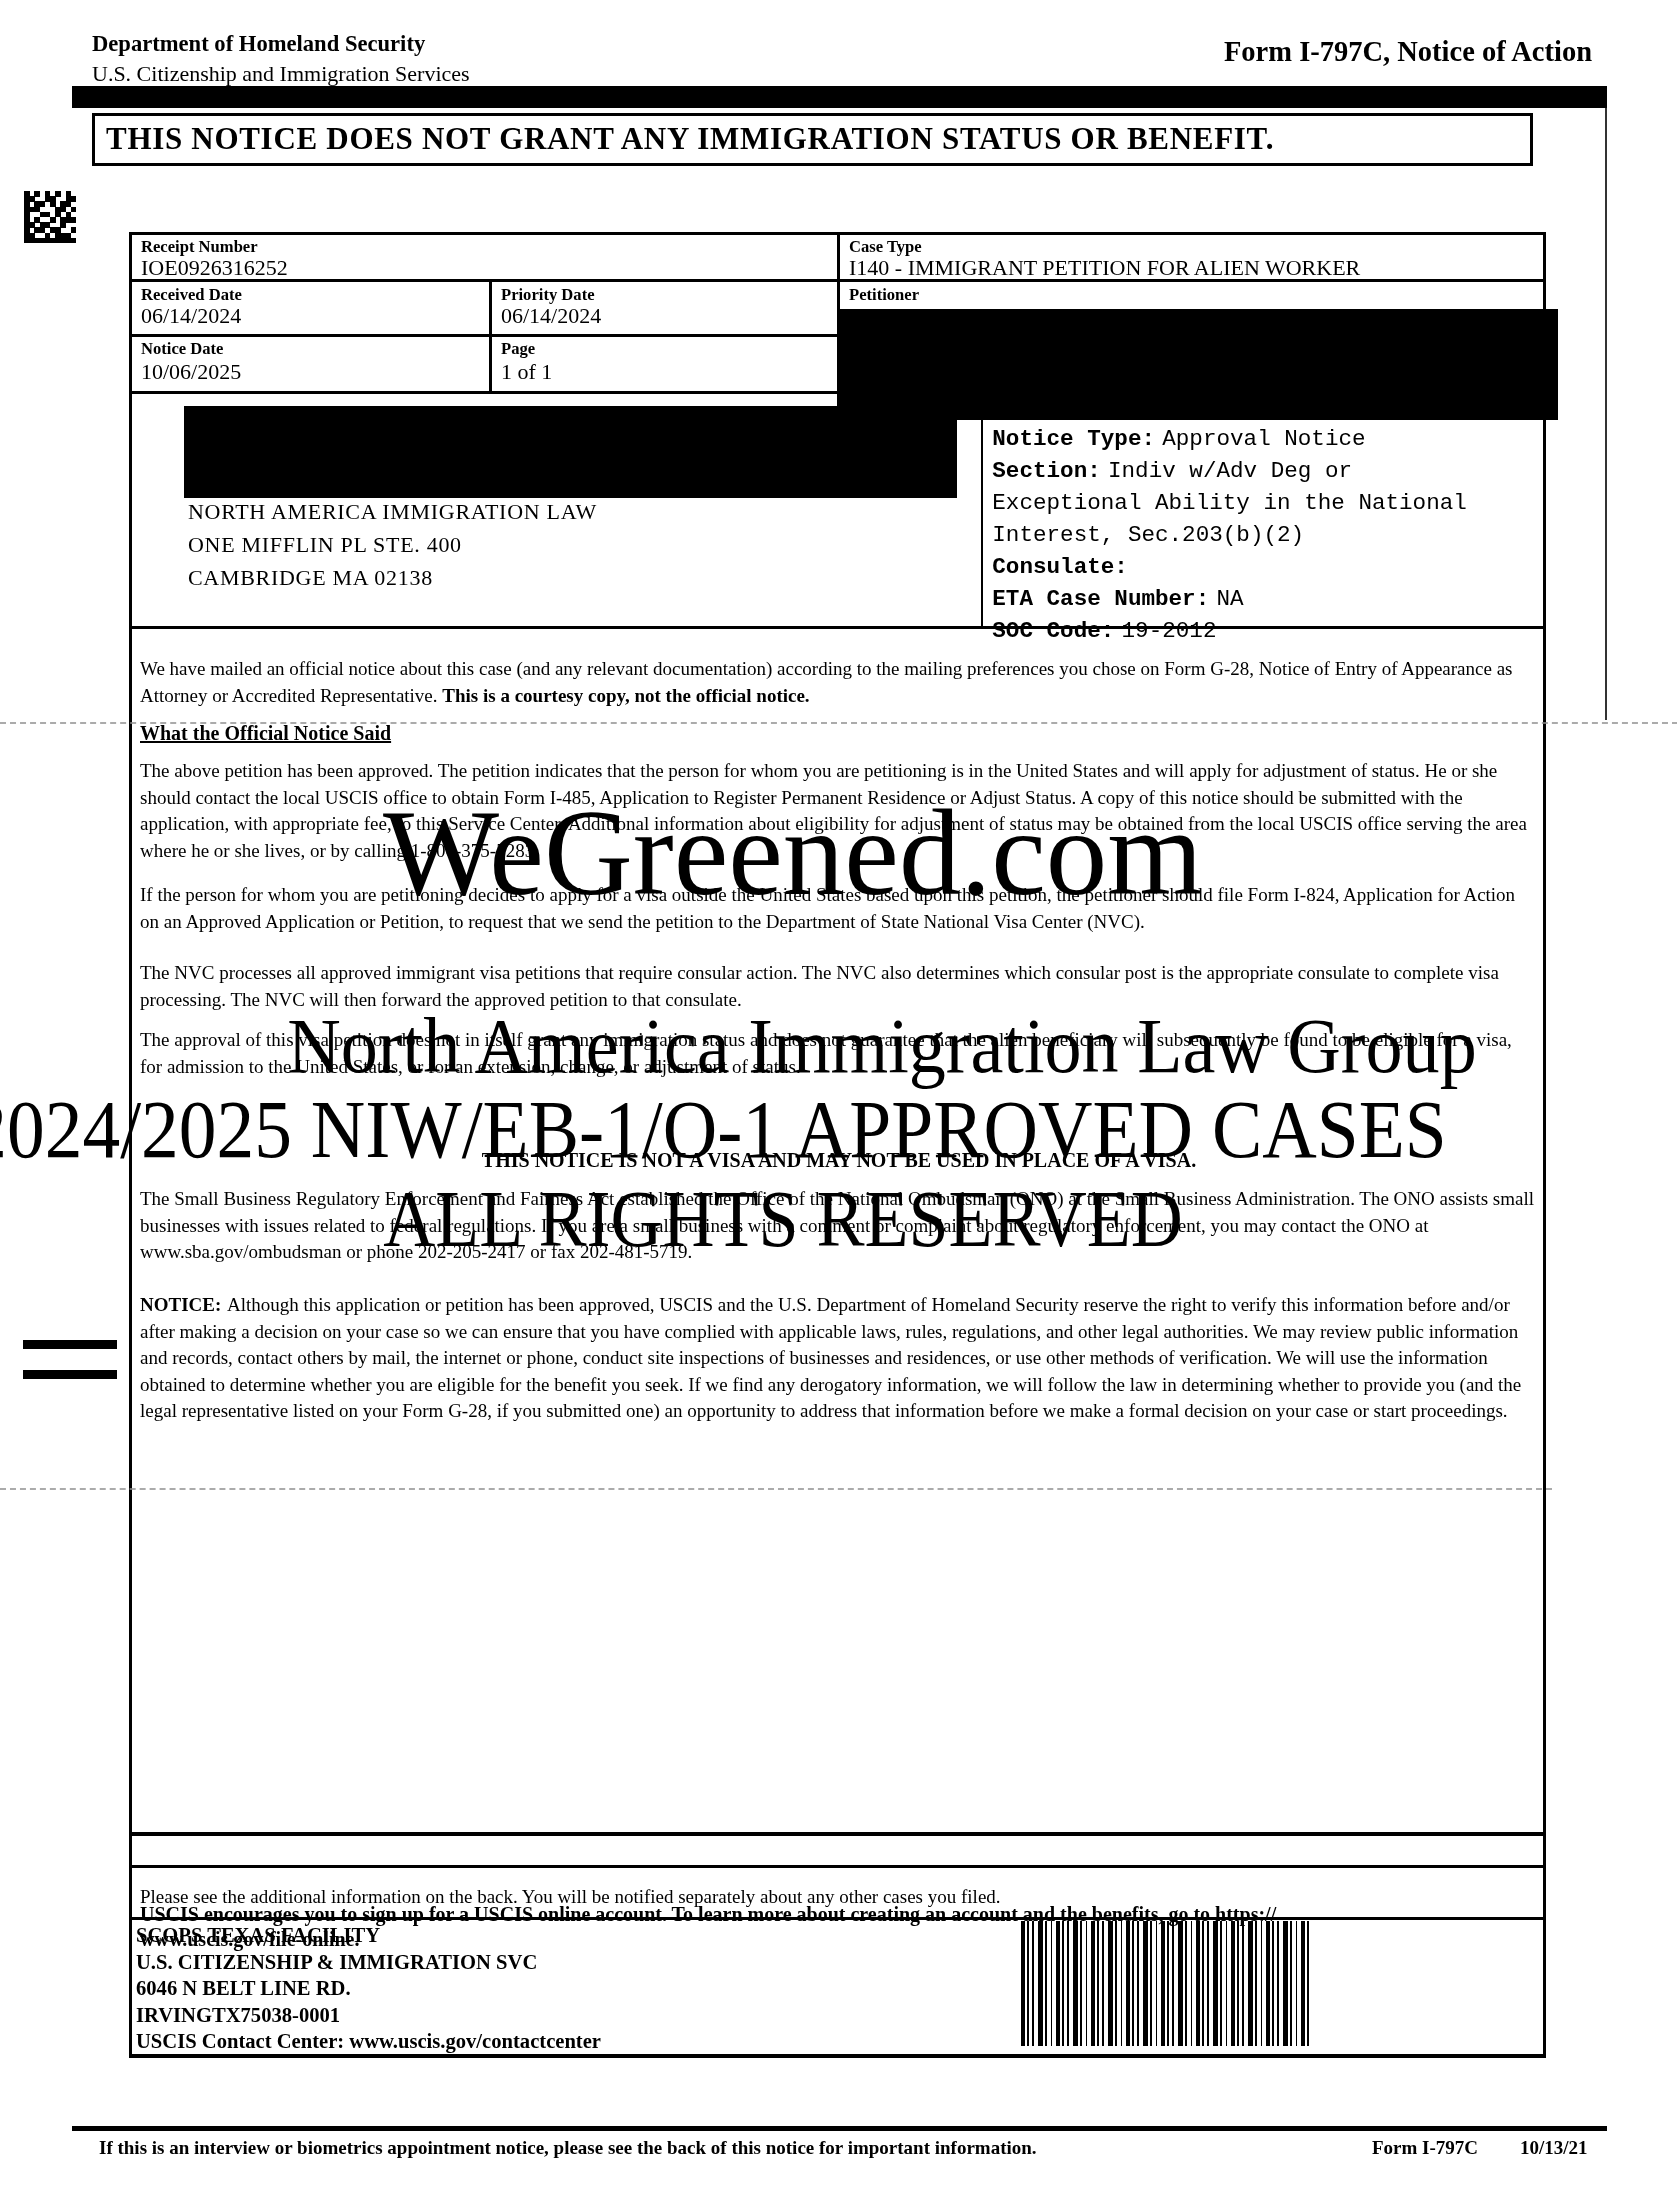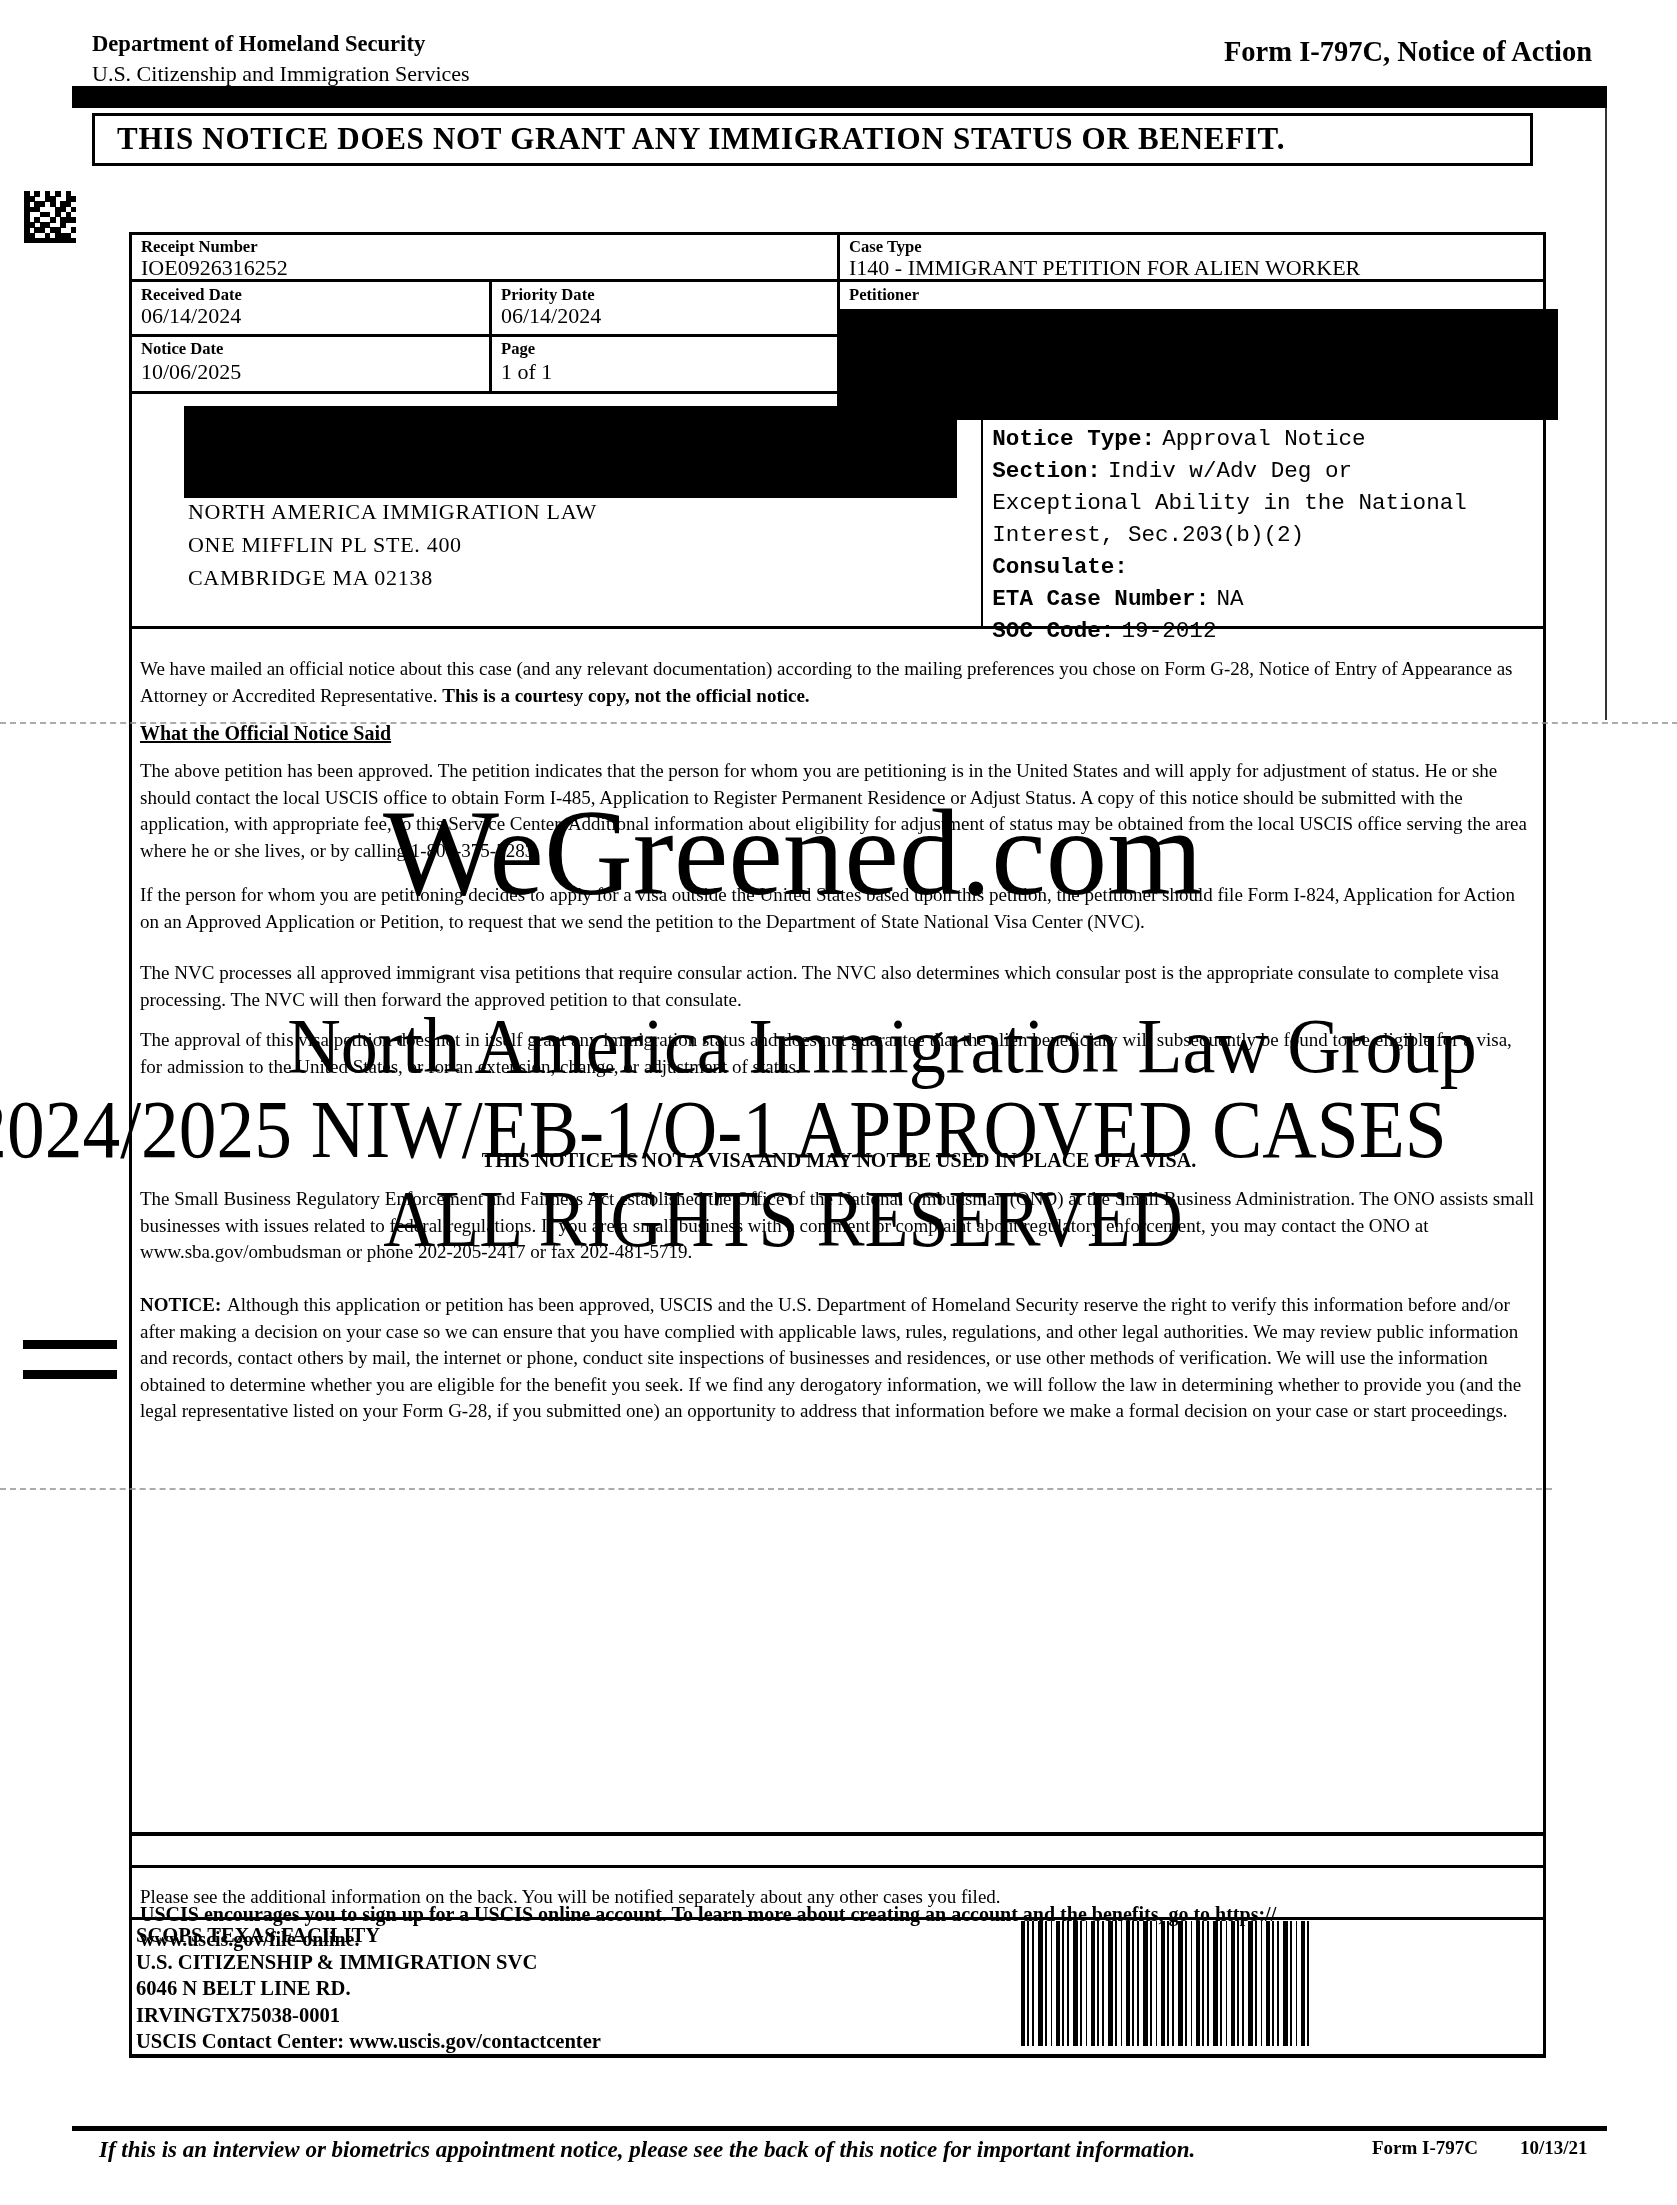--- a/index.html
+++ b/index.html
@@ -37,21 +37,21 @@
 
   <div class="abs" style="left:92px;top:28px;">
     <div style="font-size:22.6px;font-weight:bold;line-height:31px;">Department of Homeland Security</div>
     <div style="font-size:22px;line-height:29px;">U.S. Citizenship and Immigration Services</div>
   </div>
   <div class="abs" style="left:995px;top:36px;width:597px;text-align:right;font-size:28.5px;font-weight:bold;">Form I-797C, Notice of Action</div>
 
   <div class="hline" style="left:72px;top:86px;width:1535px;height:22px;"></div>
 
   <div class="abs" style="left:92px;top:113px;width:1441px;height:53px;border:3.3px solid #000;box-sizing:border-box;">
-    <div style="font-size:31px;font-weight:bold;line-height:45px;padding-left:22px;letter-spacing:0.7px;">THIS NOTICE DOES NOT GRANT ANY IMMIGRATION STATUS OR BENEFIT.</div>
+    <div style="font-size:31px;font-weight:bold;line-height:45px;padding-left:11px;letter-spacing:0.7px;">THIS NOTICE DOES NOT GRANT ANY IMMIGRATION STATUS OR BENEFIT.</div>
   </div>
 
   <div class="abs" style="left:24px;top:191px;width:52px;height:52px;">
     <svg id="dmx" width="52" height="52" viewBox="0 0 10 10" fill="#000" shape-rendering="crispEdges">
         <rect x="0" y="0" width="1.08" height="1.08"></rect>
         <rect x="2" y="0" width="1.08" height="1.08"></rect>
         <rect x="4" y="0" width="1.08" height="1.08"></rect>
         <rect x="6" y="0" width="1.08" height="1.08"></rect>
         <rect x="8" y="0" width="1.08" height="1.08"></rect>
         <rect x="0" y="1" width="1.08" height="1.08"></rect>
@@ -194,18 +194,18 @@
     <div class="office-line">6046 N BELT LINE RD.</div>
     <div class="office-line">IRVINGTX75038-0001</div>
     <div class="office-line">USCIS Contact Center: www.uscis.gov/contactcenter</div>
   </div>
 
   <div class="barcode"></div>
 
   <div class="hline" style="left:129px;top:2054px;width:1417px;height:4px;"></div>
 
   <div class="hline" style="left:72px;top:2126px;width:1535px;height:5.3px;"></div>
-  <div class="abs bold" style="left:99px;top:2137px;font-size:23px;font-style:italic;">If this is an interview or biometrics appointment notice, please see the back of this notice for important information.</div>
+  <div class="abs bold" style="left:99px;top:2137px;font-size:19px;">If this is an interview or biometrics appointment notice, please see the back of this notice for important information.</div>
   <div class="abs bold" style="left:1372px;top:2137px;font-size:19px;">Form I-797C</div>
   <div class="abs bold" style="left:1520px;top:2137px;font-size:19px;">10/13/21</div>
 
 </div>
 
 
 </body></html>

